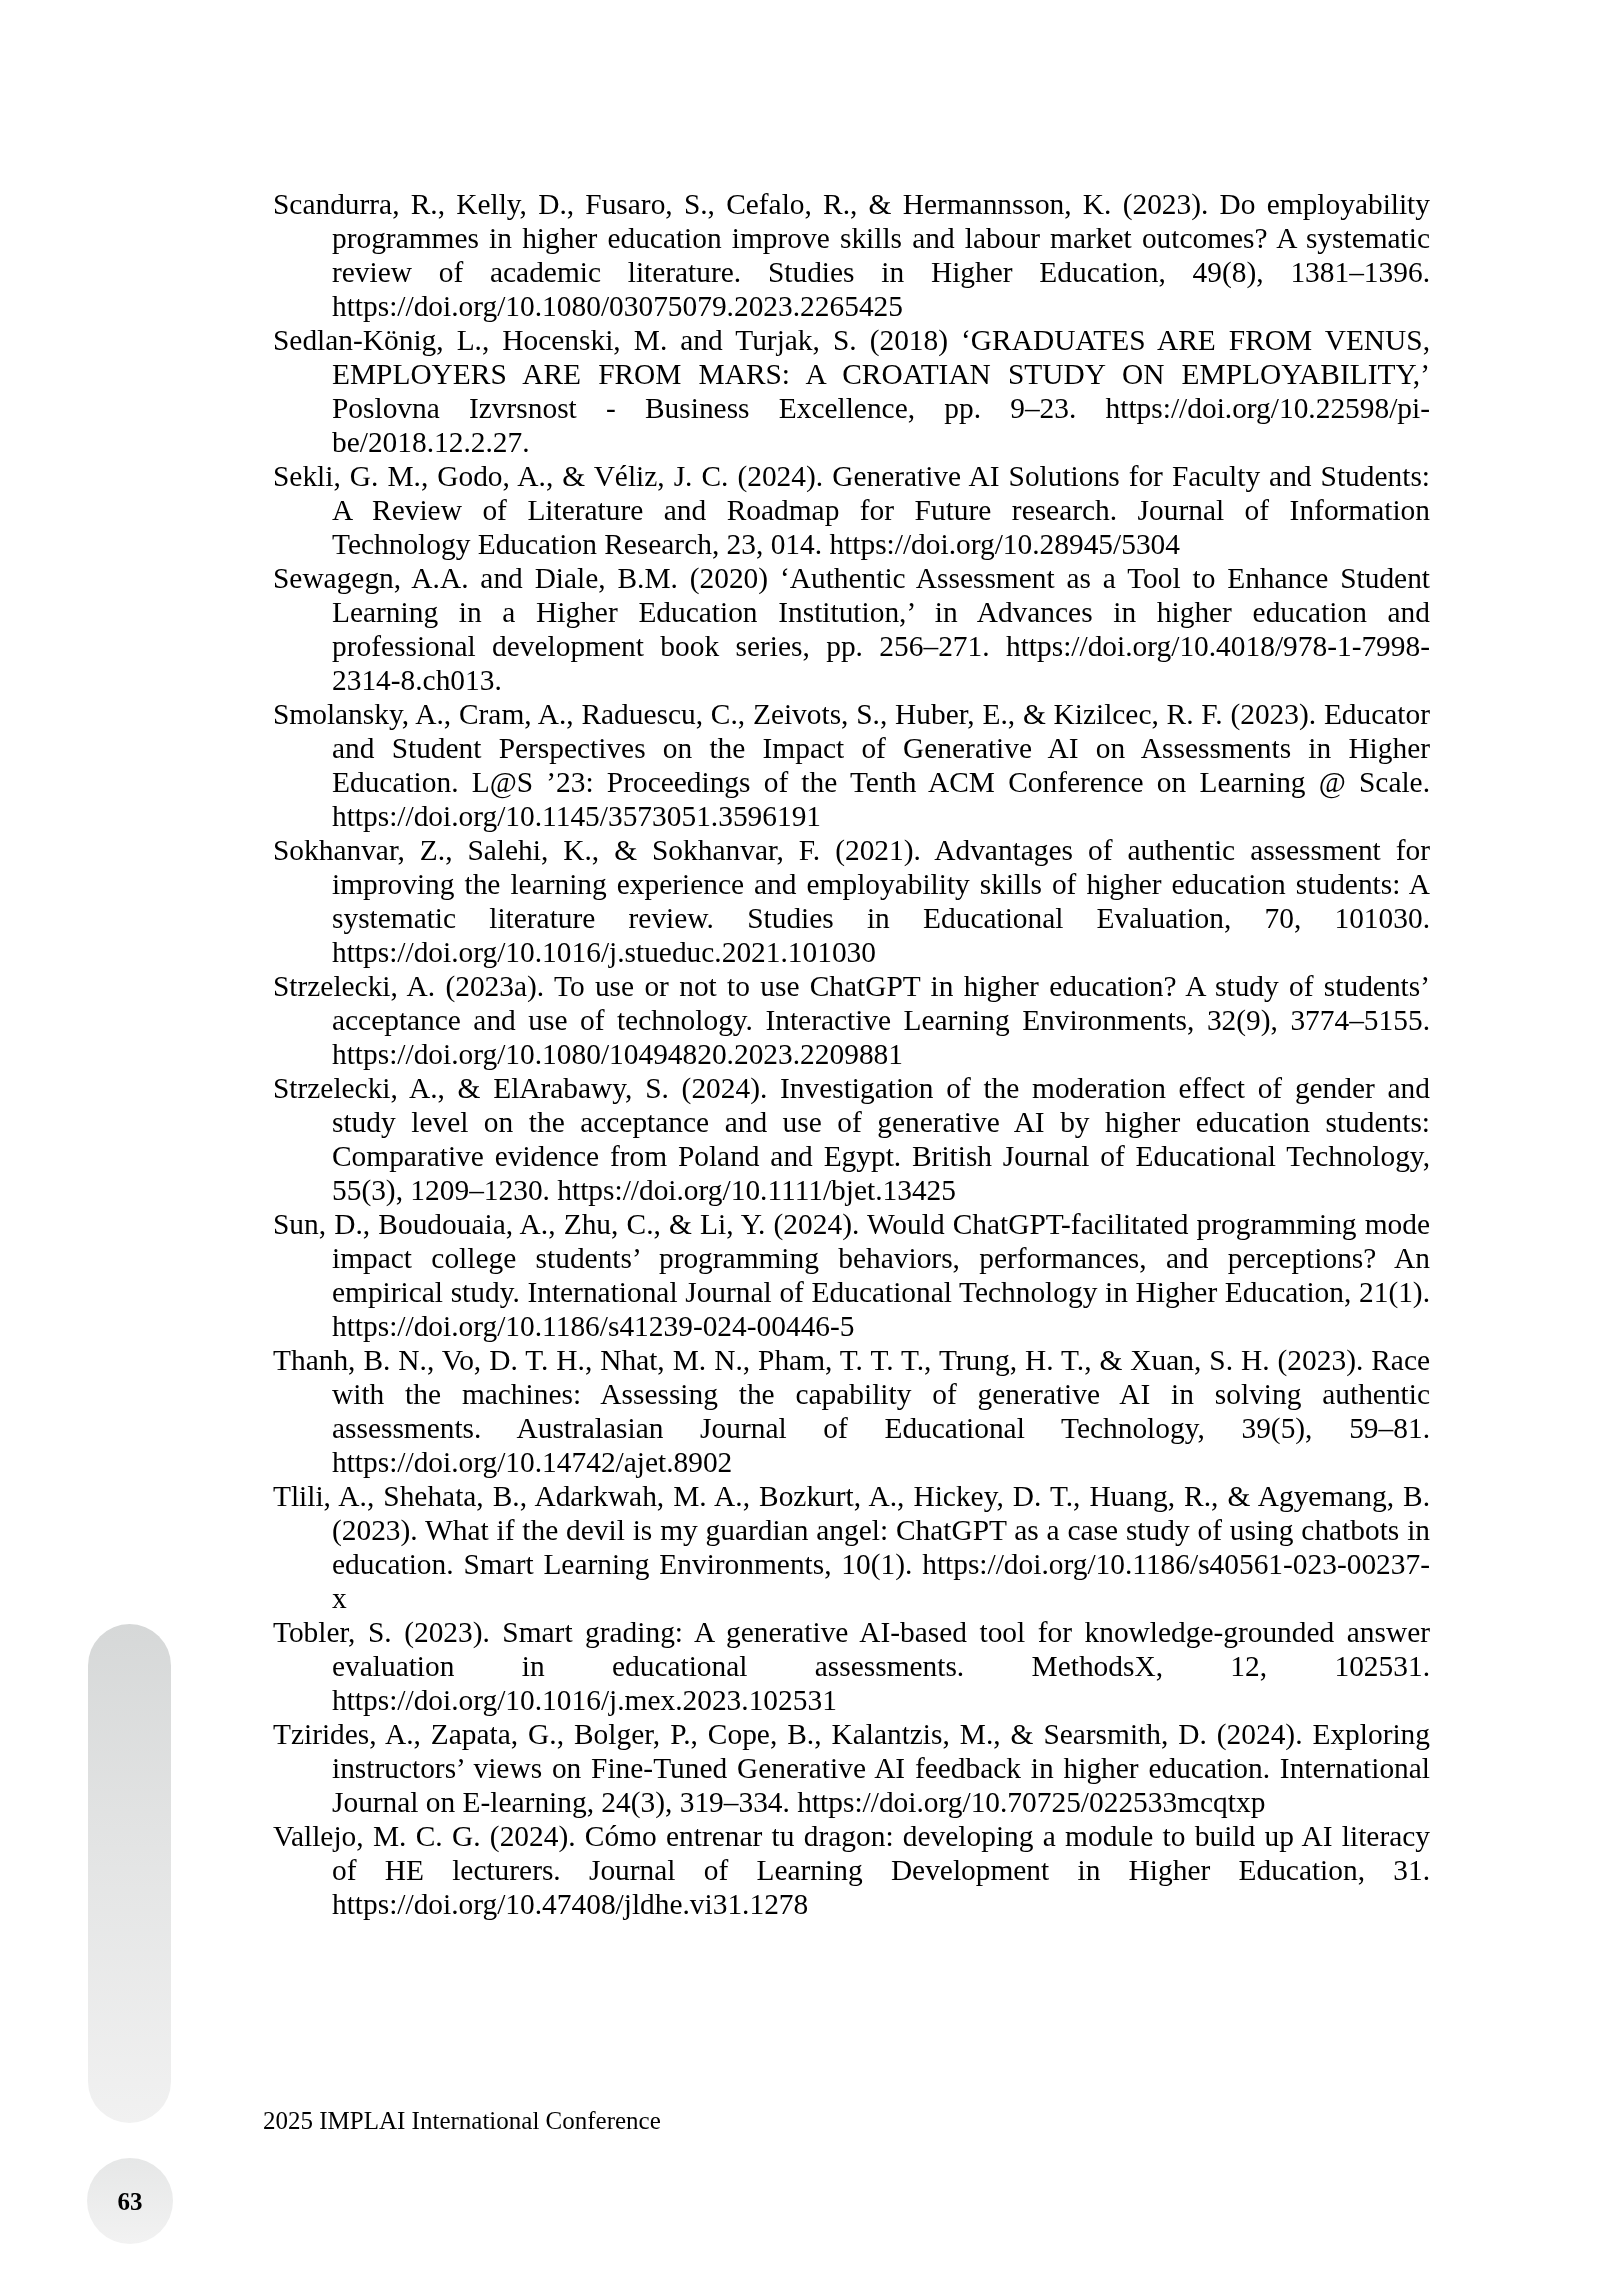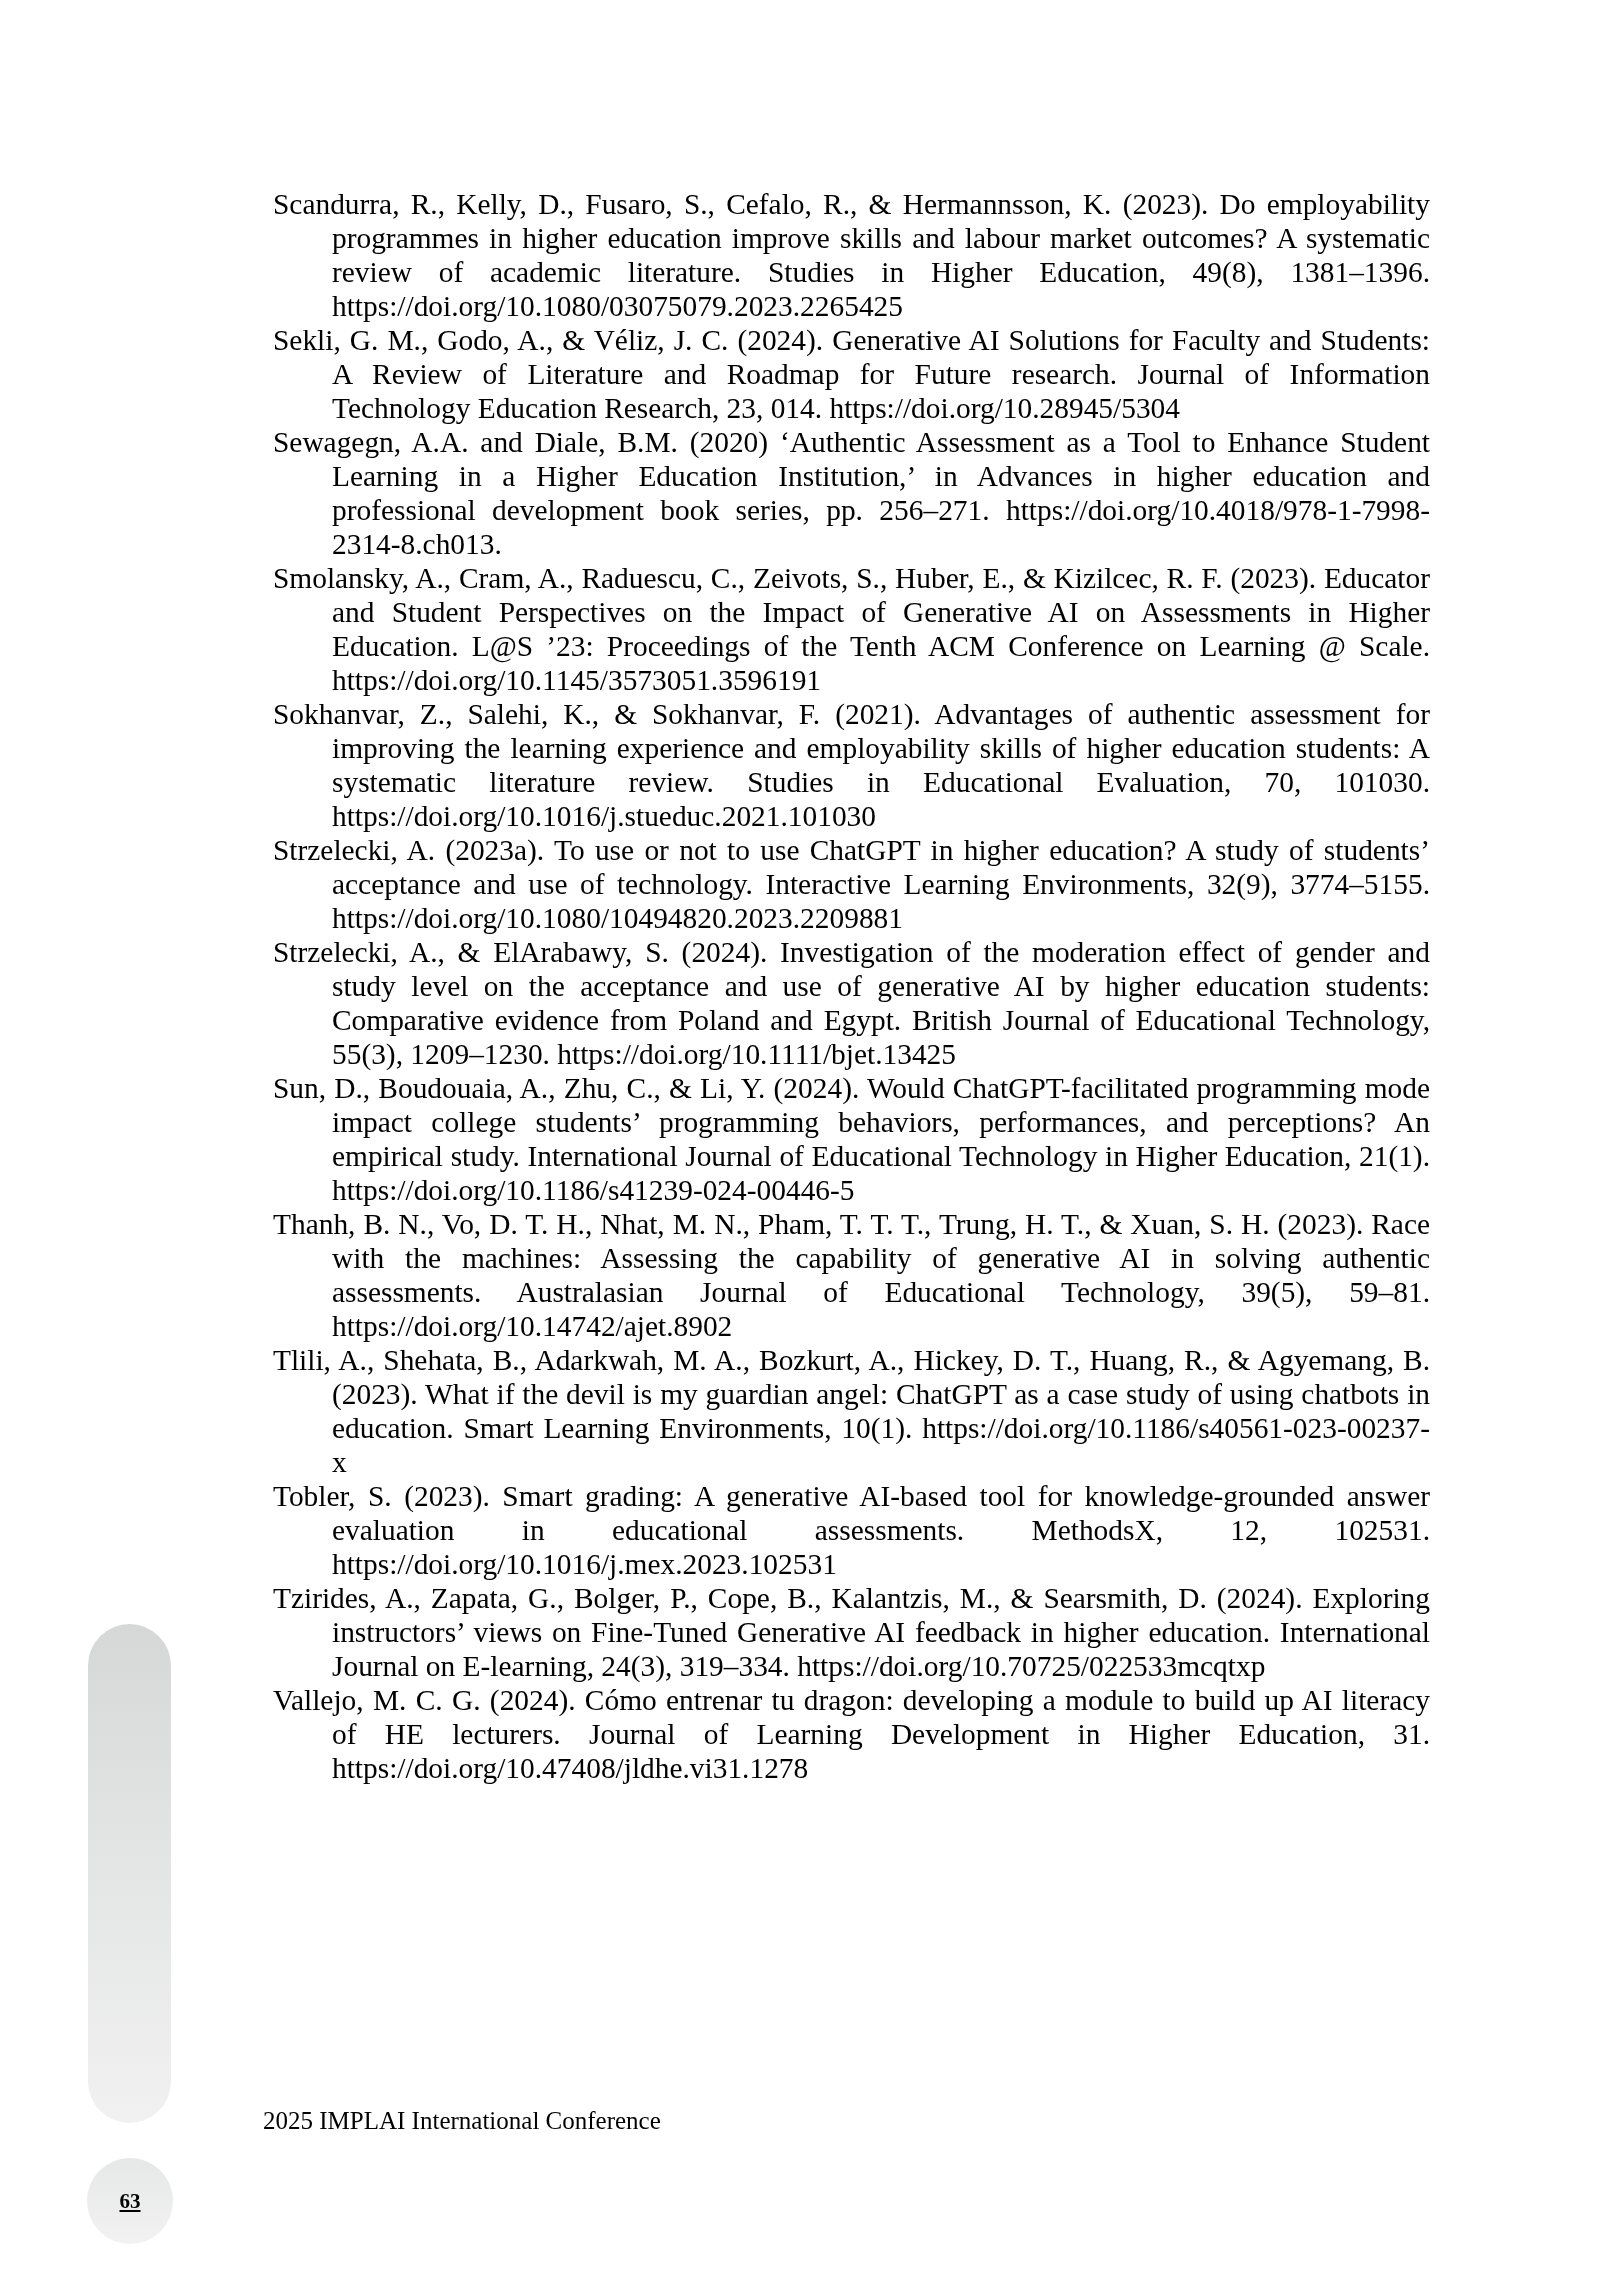--- a/index.html
+++ b/index.html
@@ -46,40 +46,40 @@
     top: 2158px;
     width: 86px;
     height: 86px;
     border-radius: 50%;
     background: linear-gradient(180deg, #e6e7e7 0%, #f2f2f2 100%);
     display: flex;
     align-items: center;
     justify-content: center;
   }
   .page-number {
-    font-size: 21px;
+    font-size: 25px;
     font-weight: bold;
     line-height: 1;
-    text-decoration: underline;
   }
   .footer {
     position: absolute;
     left: 263px;
     top: 2108px;
     font-size: 25px;
     line-height: 25.5px;
   }
 </style>
 </head>
 <body>
 
 <div class="page">
 
   <div class="references">
       <p class="ref">Scandurra, R., Kelly, D., Fusaro, S., Cefalo, R., &amp; Hermannsson, K. (2023). Do employability programmes in higher education improve skills and labour market outcomes? A systematic review of academic literature. Studies in Higher Education, 49(8), 1381–1396. https://doi.org/10.1080/03075079.2023.2265425</p>
+      <p class="ref">Sedlan-König, L., Hocenski, M. and Turjak, S. (2018) ‘GRADUATES ARE FROM VENUS, EMPLOYERS ARE FROM MARS: A CROATIAN STUDY ON EMPLOYABILITY,’ Poslovna Izvrsnost - Business Excellence, pp. 9–23. https://doi.org/10.22598/pi-be/2018.12.2.27.</p>
       <p class="ref">Sekli, G. M., Godo, A., &amp; Véliz, J. C. (2024). Generative AI Solutions for Faculty and Students: A Review of Literature and Roadmap for Future research. Journal of Information Technology Education Research, 23, 014. https://doi.org/10.28945/5304</p>
       <p class="ref">Sewagegn, A.A. and Diale, B.M. (2020) ‘Authentic Assessment as a Tool to Enhance Student Learning in a Higher Education Institution,’ in Advances in higher education and professional development book series, pp. 256–271. https://doi.org/10.4018/978-1-7998-2314-8.ch013.</p>
       <p class="ref">Smolansky, A., Cram, A., Raduescu, C., Zeivots, S., Huber, E., &amp; Kizilcec, R. F. (2023). Educator and Student Perspectives on the Impact of Generative AI on Assessments in Higher Education. L@S ’23: Proceedings of the Tenth ACM Conference on Learning @ Scale. https://doi.org/10.1145/3573051.3596191</p>
       <p class="ref">Sokhanvar, Z., Salehi, K., &amp; Sokhanvar, F. (2021). Advantages of authentic assessment for improving the learning experience and employability skills of higher education students: A systematic literature review. Studies in Educational Evaluation, 70, 101030. https://doi.org/10.1016/j.stueduc.2021.101030</p>
       <p class="ref">Strzelecki, A. (2023a). To use or not to use ChatGPT in higher education? A study of students’ acceptance and use of technology. Interactive Learning Environments, 32(9), 3774–5155. https://doi.org/10.1080/10494820.2023.2209881</p>
       <p class="ref">Strzelecki, A., &amp; ElArabawy, S. (2024). Investigation of the moderation effect of gender and study level on the acceptance and use of generative AI by higher education students: Comparative evidence from Poland and Egypt. British Journal of Educational Technology, 55(3), 1209–1230. https://doi.org/10.1111/bjet.13425</p>
       <p class="ref">Sun, D., Boudouaia, A., Zhu, C., &amp; Li, Y. (2024). Would ChatGPT-facilitated programming mode impact college students’ programming behaviors, performances, and perceptions? An empirical study. International Journal of Educational Technology in Higher Education, 21(1). https://doi.org/10.1186/s41239-024-00446-5</p>
       <p class="ref">Thanh, B. N., Vo, D. T. H., Nhat, M. N., Pham, T. T. T., Trung, H. T., &amp; Xuan, S. H. (2023). Race with the machines: Assessing the capability of generative AI in solving authentic assessments. Australasian Journal of Educational Technology, 39(5), 59–81. https://doi.org/10.14742/ajet.8902</p>
       <p class="ref">Tlili, A., Shehata, B., Adarkwah, M. A., Bozkurt, A., Hickey, D. T., Huang, R., &amp; Agyemang, B. (2023). What if the devil is my guardian angel: ChatGPT as a case study of using chatbots in education. Smart Learning Environments, 10(1). https://doi.org/10.1186/s40561-023-00237-x</p>
       <p class="ref">Tobler, S. (2023). Smart grading: A generative AI-based tool for knowledge-grounded answer evaluation in educational assessments. MethodsX, 12, 102531. https://doi.org/10.1016/j.mex.2023.102531</p>

